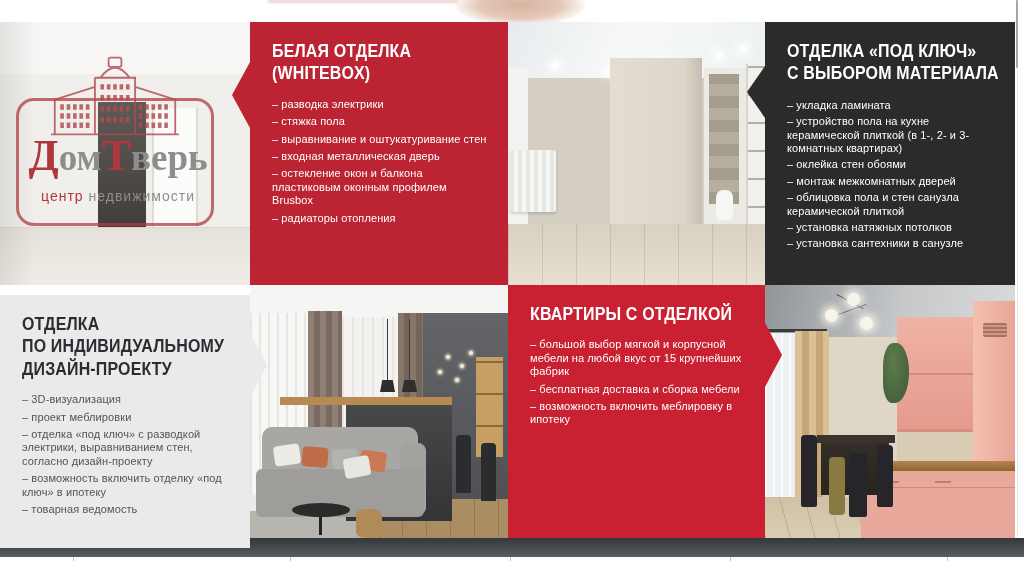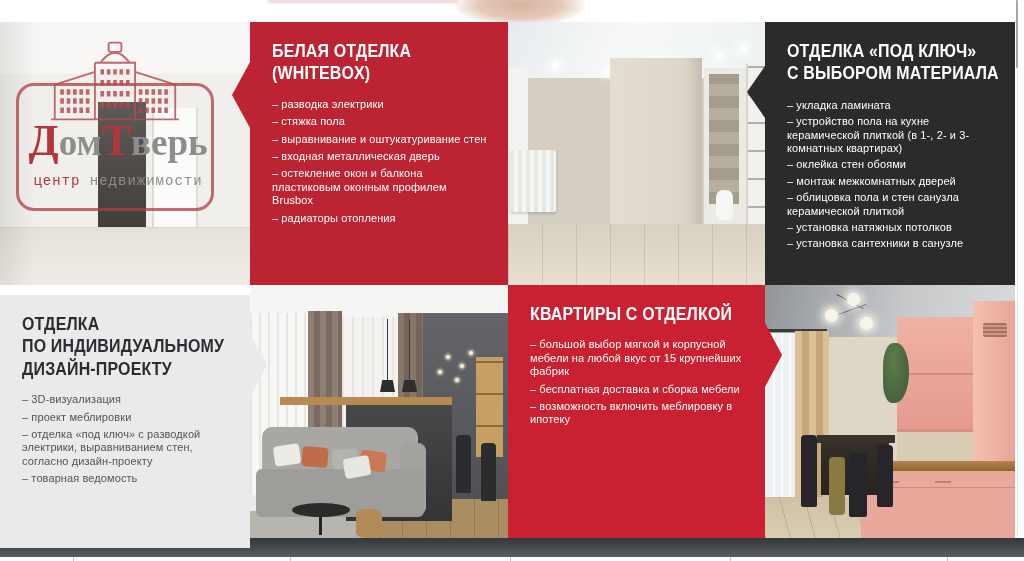--- a/index.html
+++ b/index.html
@@ -55,28 +55,28 @@
   
   #photoA{left:0;top:0;width:250px;height:263px;background:#f1f0ee;}
   #a-ceil{left:0;top:0;width:250px;height:58px;background:#f7f6f4;}
   #a-wall{left:0;top:52px;width:250px;height:156px;background:#f0efec;}
   #a-door1{left:98px;top:80px;width:48px;height:128px;background:linear-gradient(180deg,#5e5a57,#403d3b);}
   #a-door2{left:152px;top:86px;width:42px;height:122px;background:#fbfbfa;border-left:2px solid #deDBD5;border-right:2px solid #deDBD5;}
   #a-floor{left:0;top:206px;width:250px;height:57px;background:linear-gradient(180deg,#e5e1da,#f0ede8);}
   #a-seam{left:0;top:205px;width:250px;height:1px;background:#d9d5ce;}
   #a-shade{left:0;top:0;width:36px;height:263px;background:linear-gradient(90deg,rgba(110,105,100,.14),rgba(0,0,0,0));}
   
-  #logo{left:0;top:1px;width:250px;height:263px;z-index:2;}
+  #logo{left:0;top:16px;width:250px;height:263px;z-index:2;}
   #logo-frame{left:16px;top:60px;width:192px;height:122px;border:3px solid rgba(176,60,66,.75);border-radius:18px;}
   #logo-building{left:42px;top:16px;width:146px;height:84px;opacity:.82;}
   #logo-word{left:0;top:96px;width:236px;text-align:center;
     font-family:"Liberation Serif",serif;font-weight:700;font-size:37px;line-height:1;}
   #logo-word .cap{color:#b0383d;font-size:44px;}
   #logo-word .gry{color:#8d8d8d;}
-  #logo-tag{left:0;top:150px;width:236px;text-align:center;font-family:Liberation Mono, monospace;
+  #logo-tag{left:0;top:150px;width:236px;text-align:center;font-family:Liberation Sans, sans-serif;
     font-size:14px;letter-spacing:1px;}
   #logo-tag .red{color:#b0383d;} #logo-tag .gry{color:#8d8d8d;}
 
   
   #panelB{left:250px;top:0;width:258px;height:263px;}
 
   
   #photoC{left:508px;top:0;width:257px;height:263px;background:#d6d0c6;}
   #c-ceil{left:0;top:0;width:257px;height:56px;
     background:linear-gradient(115deg,#e8ebed 0%,#f6f8f9 45%,#eef1f2 100%);}
@@ -299,20 +299,21 @@
       <div id="dg-arrow" class="arrow arrow-right"></div>
       <h2 class="title">
         <span class="tl">ОТДЕЛКА</span>
         <span class="tl">ПО ИНДИВИДУАЛЬНОМУ</span>
         <span class="tl">ДИЗАЙН-ПРОЕКТУ</span>
       </h2>
       <div class="list">
           <p>– 3D-визуализация</p>
           <p>– проект меблировки</p>
           <p>– отделка «под ключ» с разводкой электрики, выравниванием стен, согласно дизайн-проекту</p>
+          <p>– возможность включить отделку «под ключ» в ипотеку</p>
           <p>– товарная ведомость</p>
         </div>
     </section>
 
     <div id="photoF" class="cell photo">
       <div id="f-ceil" class="abs"></div>
       <div id="f-win1" class="abs"></div>
       <div id="f-cur1" class="abs"></div>
       <div id="f-win2" class="abs"></div>
       <div id="f-cur2" class="abs"></div>

